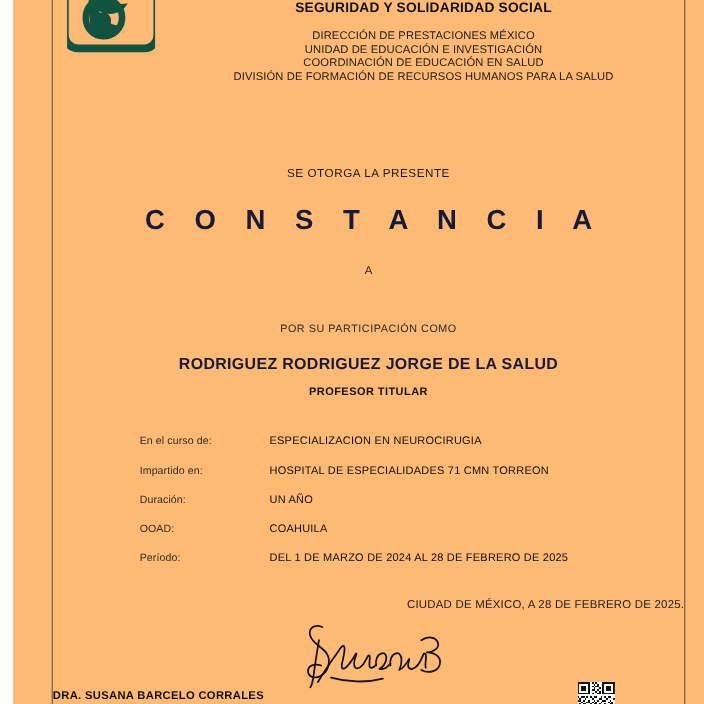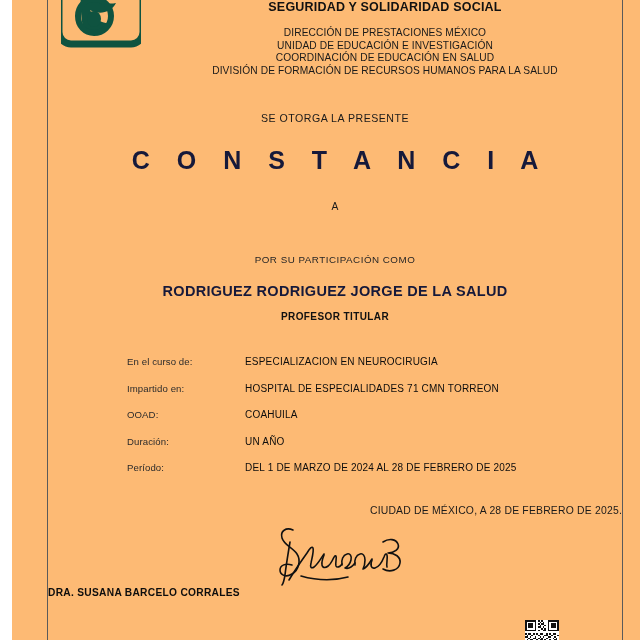--- a/index.html
+++ b/index.html
@@ -74,21 +74,21 @@
     line-height: 12.6px;
     letter-spacing: 0.1px;
     color: #1a1a1a;
   }
   #header-subtitles div { white-space: nowrap; }
 
   
   #award-block { text-align: center; }
 
   #awarded-lead {
-    margin-top: 20px;
+    margin-top: 60px;
     font-size: 10.6px;
     letter-spacing: 0.5px;
     color: #1a1a1a;
   }
   #certificate-title {
     margin-top: 22px;
     font-size: 25px;
     font-weight: bold;
     letter-spacing: 10px;
     text-indent: 10px;
@@ -238,27 +238,27 @@
         <div class="detail-label">En el curso de:</div>
         <div class="detail-value">ESPECIALIZACION EN NEUROCIRUGIA</div>
       </div>
 
       <div class="detail-row">
         <div class="detail-label">Impartido en:</div>
         <div class="detail-value">HOSPITAL DE ESPECIALIDADES 71 CMN TORREON</div>
       </div>
 
       <div class="detail-row">
+        <div class="detail-label">Duración:</div>
+        <div class="detail-value">UN AÑO</div>
+      </div>
+
+      <div class="detail-row">
         <div class="detail-label">OOAD:</div>
         <div class="detail-value">COAHUILA</div>
-      </div>
-
-      <div class="detail-row">
-        <div class="detail-label">Duración:</div>
-        <div class="detail-value">UN AÑO</div>
       </div>
 
       <div class="detail-row">
         <div class="detail-label">Período:</div>
         <div class="detail-value">DEL 1 DE MARZO DE 2024 AL 28 DE FEBRERO DE 2025</div>
       </div>
     </div>
 
     <div id="issue-line">CIUDAD DE MÉXICO, A 28 DE FEBRERO DE 2025.</div>
 

